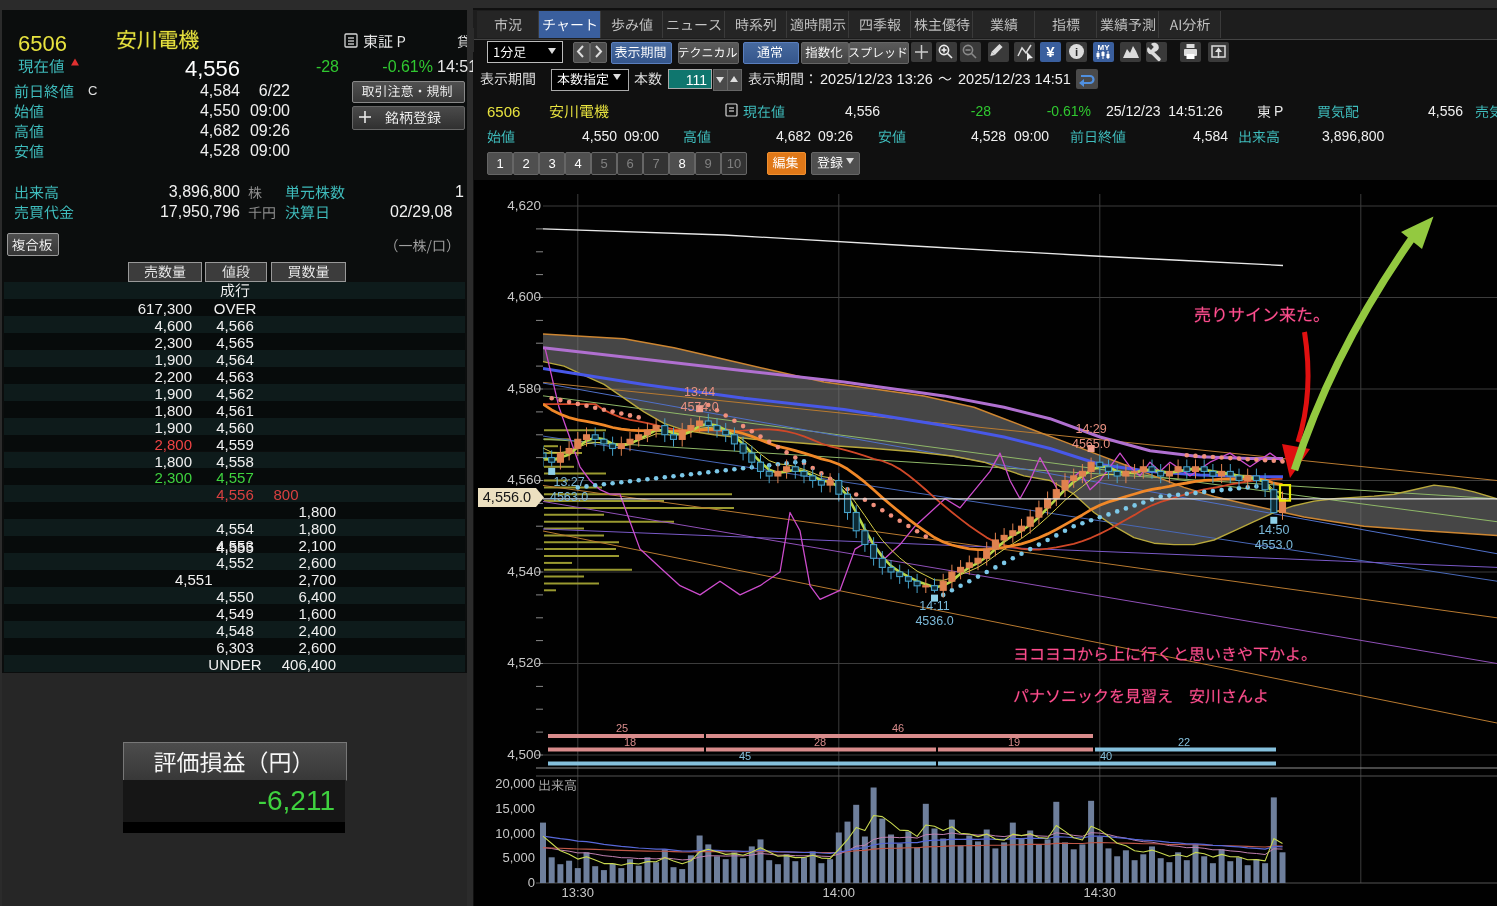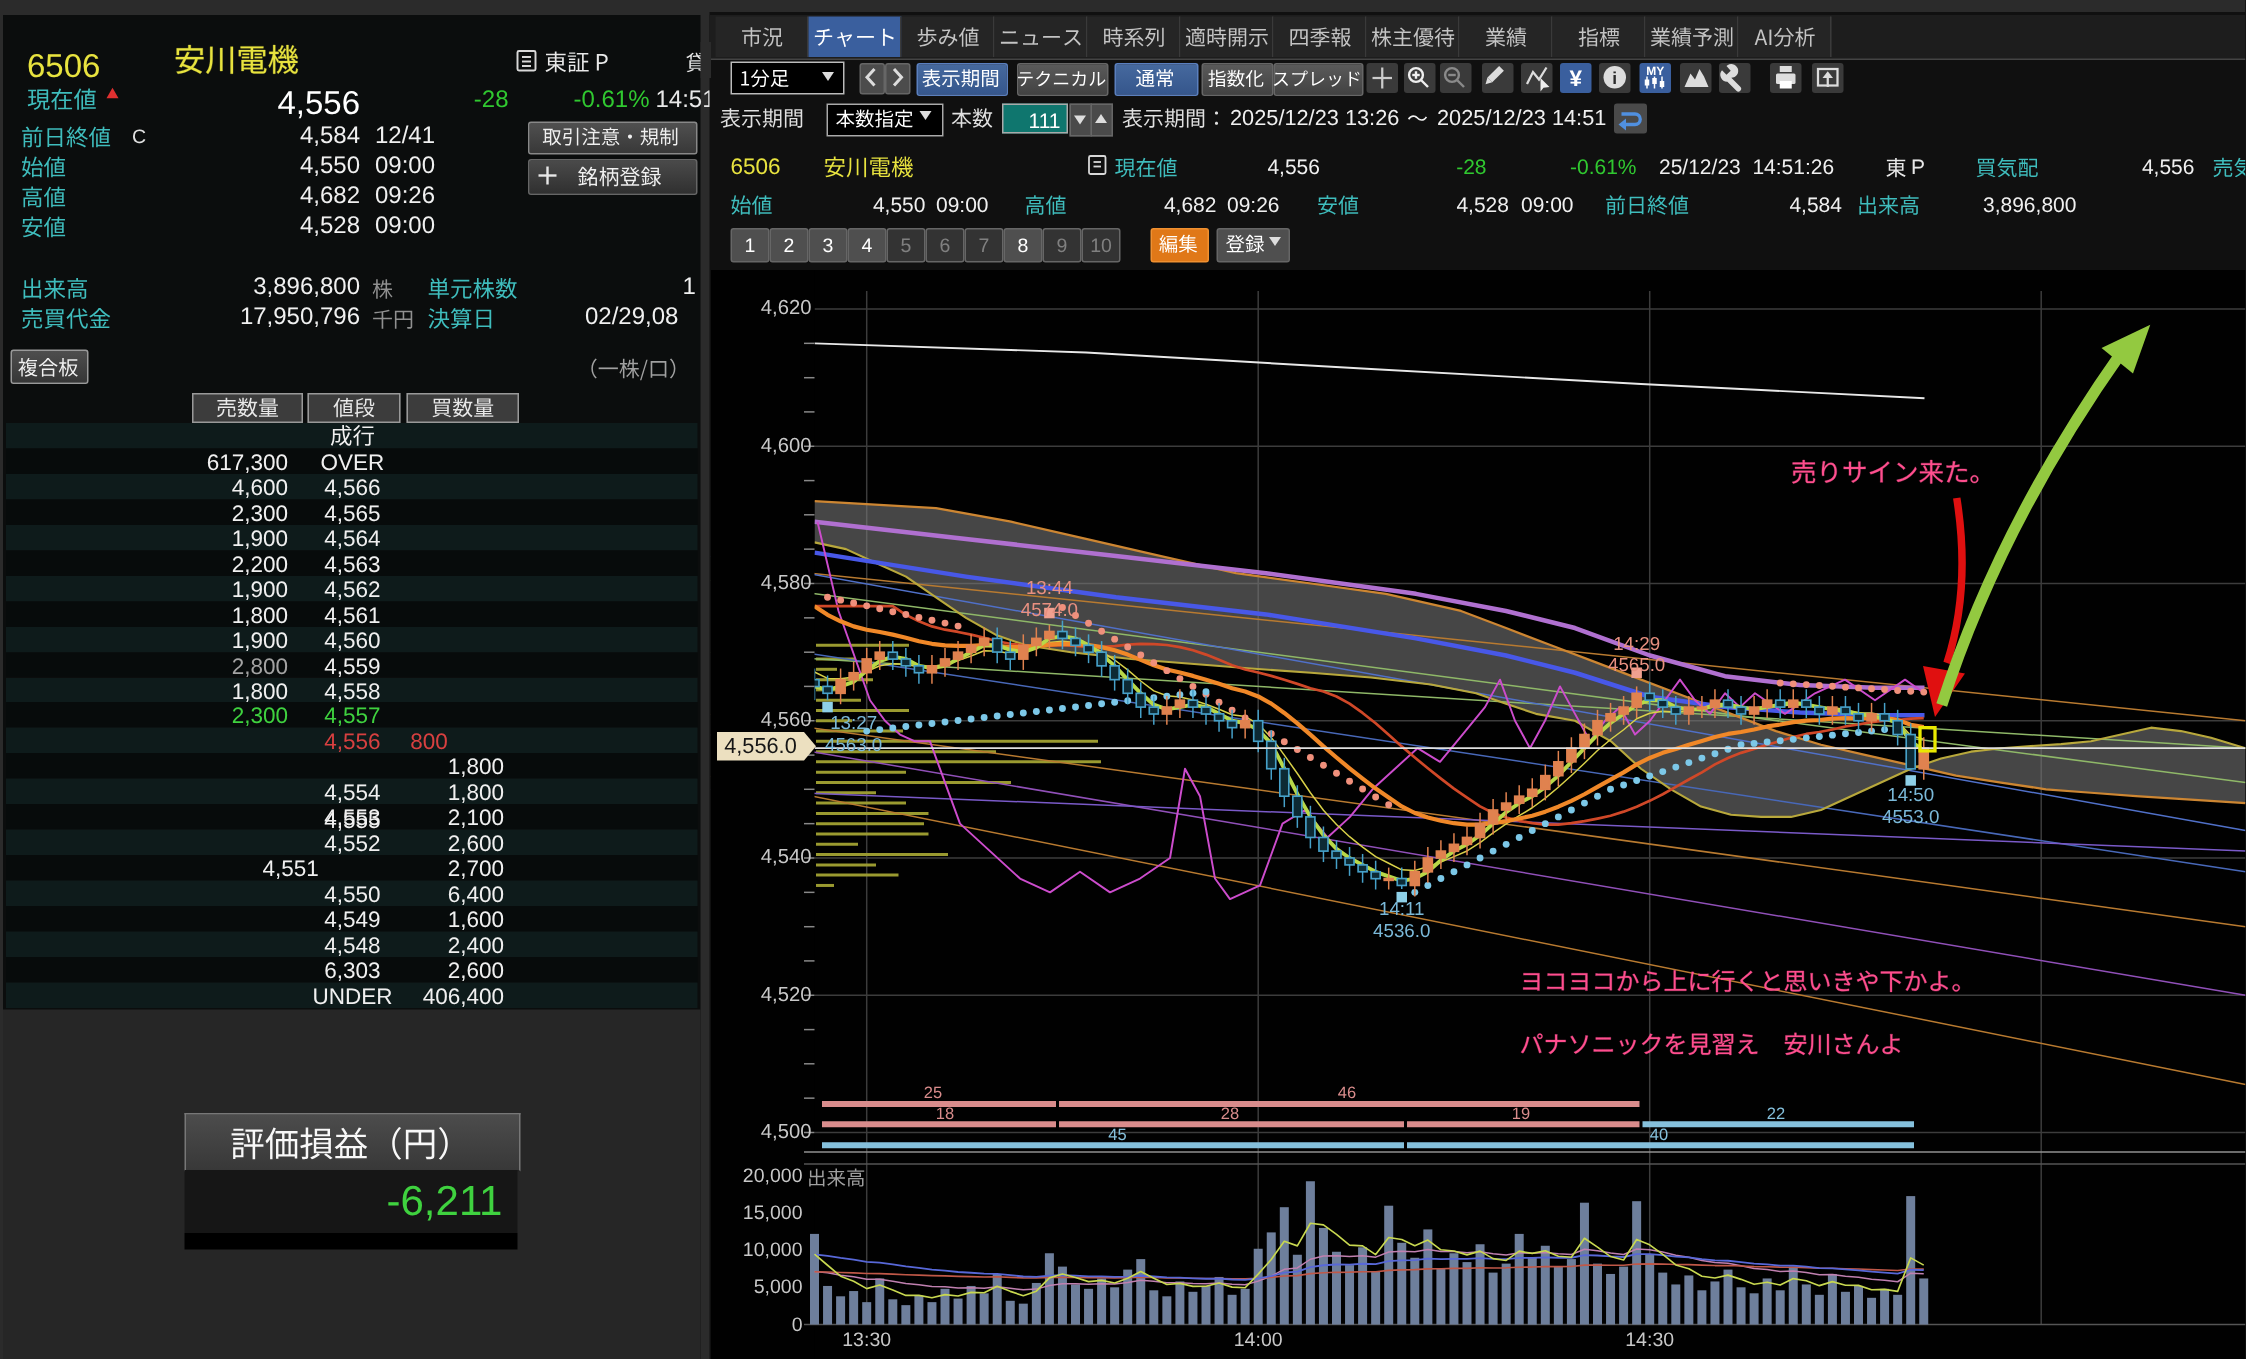--- a/index.html
+++ b/index.html
@@ -1,21 +1,21 @@
 <!DOCTYPE html>
 <html><head><meta charset="utf-8"><style>*{margin:0;padding:0}body{width:1497px;height:906px;background:#2b2b2b;position:relative;overflow:hidden;font-family:"Liberation Sans",sans-serif}</style></head><body>
 <div style="position:absolute;left:2px;top:10px;width:465px;height:896px;background:#0b0d0d;"></div>
 <div style="position:absolute;left:18px;top:31px;width:90px;height:24px;font-family:'Liberation Sans',sans-serif;font-size:22px;color:#e8e33f;">6506</div>
 <div style="position:absolute;left:120px;top:56px;width:120px;height:24px;font-family:'Liberation Sans',sans-serif;font-size:22px;color:#fff;text-align:right;">4,556</div>
 <div style="position:absolute;left:250px;top:58px;width:89px;height:20px;font-family:'Liberation Sans',sans-serif;font-size:16px;color:#30c830;text-align:right;">-28</div>
 <div style="position:absolute;left:340px;top:58px;width:93px;height:20px;font-family:'Liberation Sans',sans-serif;font-size:16px;color:#30c830;text-align:right;">-0.61%</div>
 <div style="position:absolute;left:437px;top:58px;width:60px;height:20px;font-family:'Liberation Sans',sans-serif;font-size:16px;color:#e8e8e8;">14:51</div>
 <div style="position:absolute;left:88px;top:83px;width:14px;height:17px;font-family:'Liberation Sans',sans-serif;font-size:13px;color:#e0e0e0;">C</div>
 <div style="position:absolute;left:150px;top:82px;width:90px;height:18px;font-family:'Liberation Sans',sans-serif;font-size:16px;color:#f0f0f0;text-align:right;">4,584</div>
-<div style="position:absolute;left:244px;top:82px;width:46px;height:18px;font-family:'Liberation Sans',sans-serif;font-size:16px;color:#f0f0f0;text-align:right;">12/41</div>
+<div style="position:absolute;left:244px;top:82px;width:46px;height:18px;font-family:'Liberation Sans',sans-serif;font-size:16px;color:#f0f0f0;text-align:right;">6/22</div>
 <div style="position:absolute;left:150px;top:102px;width:90px;height:18px;font-family:'Liberation Sans',sans-serif;font-size:16px;color:#f0f0f0;text-align:right;">4,550</div>
 <div style="position:absolute;left:244px;top:102px;width:46px;height:18px;font-family:'Liberation Sans',sans-serif;font-size:16px;color:#f0f0f0;text-align:right;">09:00</div>
 <div style="position:absolute;left:150px;top:122px;width:90px;height:18px;font-family:'Liberation Sans',sans-serif;font-size:16px;color:#f0f0f0;text-align:right;">4,682</div>
 <div style="position:absolute;left:244px;top:122px;width:46px;height:18px;font-family:'Liberation Sans',sans-serif;font-size:16px;color:#f0f0f0;text-align:right;">09:26</div>
 <div style="position:absolute;left:150px;top:142px;width:90px;height:18px;font-family:'Liberation Sans',sans-serif;font-size:16px;color:#f0f0f0;text-align:right;">4,528</div>
 <div style="position:absolute;left:244px;top:142px;width:46px;height:18px;font-family:'Liberation Sans',sans-serif;font-size:16px;color:#f0f0f0;text-align:right;">09:00</div>
 <div style="position:absolute;left:140px;top:183px;width:100px;height:18px;font-family:'Liberation Sans',sans-serif;font-size:16px;color:#f0f0f0;text-align:right;">3,896,800</div>
 <div style="position:absolute;left:455px;top:183px;width:14px;height:18px;font-family:'Liberation Sans',sans-serif;font-size:16px;color:#f0f0f0;">1</div>
 <div style="position:absolute;left:130px;top:203px;width:110px;height:18px;font-family:'Liberation Sans',sans-serif;font-size:16px;color:#f0f0f0;text-align:right;">17,950,796</div>
 <div style="position:absolute;left:390px;top:203px;width:80px;height:18px;font-family:'Liberation Sans',sans-serif;font-size:16px;color:#f0f0f0;">02/29,08</div>
@@ -58,21 +58,21 @@
 <div style="position:absolute;left:92px;top:350.8px;width:100px;height:16px;font-family:'Liberation Sans',sans-serif;font-size:15px;color:#f0f0f0;text-align:right;">1,900</div>
 <div style="position:absolute;left:175px;top:367.8px;width:120px;height:16px;font-family:'Liberation Sans',sans-serif;font-size:15px;color:#f0f0f0;text-align:center;">4,563</div>
 <div style="position:absolute;left:92px;top:367.8px;width:100px;height:16px;font-family:'Liberation Sans',sans-serif;font-size:15px;color:#f0f0f0;text-align:right;">2,200</div>
 <div style="position:absolute;left:175px;top:384.7px;width:120px;height:16px;font-family:'Liberation Sans',sans-serif;font-size:15px;color:#f0f0f0;text-align:center;">4,562</div>
 <div style="position:absolute;left:92px;top:384.7px;width:100px;height:16px;font-family:'Liberation Sans',sans-serif;font-size:15px;color:#f0f0f0;text-align:right;">1,900</div>
 <div style="position:absolute;left:175px;top:401.6px;width:120px;height:16px;font-family:'Liberation Sans',sans-serif;font-size:15px;color:#f0f0f0;text-align:center;">4,561</div>
 <div style="position:absolute;left:92px;top:401.6px;width:100px;height:16px;font-family:'Liberation Sans',sans-serif;font-size:15px;color:#f0f0f0;text-align:right;">1,800</div>
 <div style="position:absolute;left:175px;top:418.6px;width:120px;height:16px;font-family:'Liberation Sans',sans-serif;font-size:15px;color:#f0f0f0;text-align:center;">4,560</div>
 <div style="position:absolute;left:92px;top:418.6px;width:100px;height:16px;font-family:'Liberation Sans',sans-serif;font-size:15px;color:#f0f0f0;text-align:right;">1,900</div>
 <div style="position:absolute;left:175px;top:435.5px;width:120px;height:16px;font-family:'Liberation Sans',sans-serif;font-size:15px;color:#f0f0f0;text-align:center;">4,559</div>
-<div style="position:absolute;left:92px;top:435.5px;width:100px;height:16px;font-family:'Liberation Sans',sans-serif;font-size:15px;color:#a3a3a3;text-align:right;">2,800</div>
+<div style="position:absolute;left:92px;top:435.5px;width:100px;height:16px;font-family:'Liberation Sans',sans-serif;font-size:15px;color:#ef4444;text-align:right;">2,800</div>
 <div style="position:absolute;left:175px;top:452.5px;width:120px;height:16px;font-family:'Liberation Sans',sans-serif;font-size:15px;color:#f0f0f0;text-align:center;">4,558</div>
 <div style="position:absolute;left:92px;top:452.5px;width:100px;height:16px;font-family:'Liberation Sans',sans-serif;font-size:15px;color:#f0f0f0;text-align:right;">1,800</div>
 <div style="position:absolute;left:175px;top:469.4px;width:120px;height:16px;font-family:'Liberation Sans',sans-serif;font-size:15px;color:#3fd23f;text-align:center;">4,557</div>
 <div style="position:absolute;left:92px;top:469.4px;width:100px;height:16px;font-family:'Liberation Sans',sans-serif;font-size:15px;color:#3fd23f;text-align:right;">2,300</div>
 <div style="position:absolute;left:175px;top:486.4px;width:120px;height:16px;font-family:'Liberation Sans',sans-serif;font-size:15px;color:#d84040;text-align:center;">4,556</div>
 <div style="position:absolute;left:236px;top:486.4px;width:100px;height:16px;font-family:'Liberation Sans',sans-serif;font-size:15px;color:#d84040;text-align:center;">800</div>
 <div style="position:absolute;left:175px;top:503.4px;width:120px;height:16px;font-family:'Liberation Sans',sans-serif;font-size:15px;color:#f0f0f0;text-align:center;margin-top:36px;">4,555</div>
 <div style="position:absolute;left:236px;top:503.4px;width:100px;height:16px;font-family:'Liberation Sans',sans-serif;font-size:15px;color:#f0f0f0;text-align:right;">1,800</div>
 <div style="position:absolute;left:175px;top:520.3px;width:120px;height:16px;font-family:'Liberation Sans',sans-serif;font-size:15px;color:#f0f0f0;text-align:center;">4,554</div>
 <div style="position:absolute;left:236px;top:520.3px;width:100px;height:16px;font-family:'Liberation Sans',sans-serif;font-size:15px;color:#f0f0f0;text-align:right;">1,800</div>

